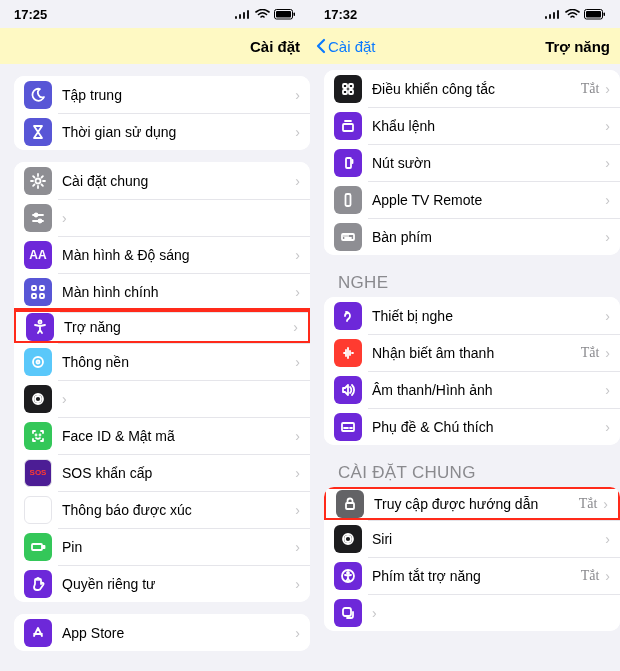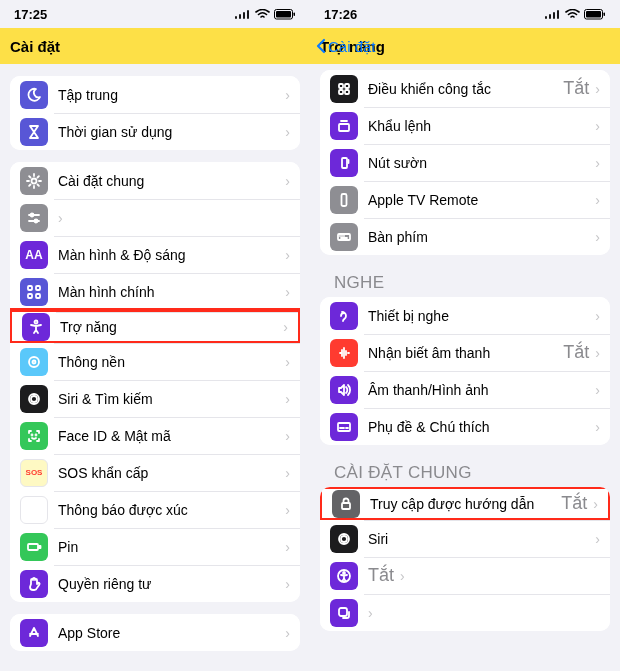--- a/index.html
+++ b/index.html
@@ -28,39 +28,40 @@
       padding: 0 14px;
       font-size: 13px;
       font-weight: 600;
       background: #f2f2f7;
     }
     .statusbar .right { display: flex; gap: 4px; align-items: center; }
     .navbar {
       height: 36px;
       display: flex;
       align-items: center;
-      justify-content: flex-start;
+      justify-content: flex-end;
       position: relative;
-      background: #fde047;
+      background: #fef9c3;
       padding: 0 10px;
     }
     .navbar .title { font-size: 15px; font-weight: 600; }
     .navbar .back {
       position: absolute;
       left: 6px;
       display: flex;
       align-items: center;
       color: #0a7aff;
       font-size: 15px;
       gap: 2px;
     }
     .scroll {
       flex: 1;
       overflow-y: hidden;
-      padding: 0 10px;
+      padding: 0 0;
+      margin-left: 14px;
     }
     .group {
       background: #fff;
       border-radius: 10px;
       margin-top: 12px;
       overflow: hidden;
     }
     .group-header {
       font-size: 17px;
       color: #8a8a8e;
@@ -89,21 +90,21 @@
       width: 28px;
       height: 28px;
       border-radius: 6px;
       display: flex;
       align-items: center;
       justify-content: center;
       margin-right: 10px;
       flex-shrink: 0;
     }
     .row .label { flex: 1; font-size: 14px; color: #000; }
-    .row .detail { font-size: 18px; color: #8a8a8e; margin-right: 6px; }
+    .row .detail { font-size: 14px; color: #8a8a8e; margin-right: 6px; font-family: Liberation Serif, serif; }
     .chevron { color: #c6c6c8; font-size: 14px; flex-shrink: 0; }
     .highlight-box {
       border: 4px solid #ff2a1a;
       margin: -2px -2px;
     }
     .ic-indigo   { background:#5856d6; }
     .ic-gray     { background:#8e8e93; }
     .ic-blue     { background:#6d28d9; }
     .ic-red      { background:#ff3b30; }
     .ic-green    { background:#34c759; }
@@ -222,37 +223,36 @@
         <span class="label">Thông nền</span>
         <span class="chevron">›</span>
       </div>
       <div class="row">
         <div class="icon-wrap ic-dark">
             <svg class="ic" viewBox="0 0 16 16">
               <circle cx="8" cy="8" r="5" stroke="#40c8e0"></circle>
               <circle cx="8" cy="8" r="3" stroke="#ff375f"></circle>
             </svg>
           </div>
-        <span class="label">Siri &amp; Tìm kiếm</span>
         <span class="chevron">›</span>
       </div>
       <div class="row">
         <div class="icon-wrap ic-green">
             <svg class="ic" viewBox="0 0 16 16">
               <path d="M3 5V3h2M13 5V3h-2M3 11v2h2M13 11v2h-2"></path>
               <circle cx="6" cy="7" r="0.5" class="fill"></circle>
               <circle cx="10" cy="7" r="0.5" class="fill"></circle>
               <path d="M6 10q2 1.5 4 0"></path>
             </svg>
           </div>
         <span class="label">Face ID &amp; Mật mã</span>
         <span class="chevron">›</span>
       </div>
       <div class="row">
-        <div class="icon-wrap" style="background:#fef9c3;border:1px solid #e5e5ea">
+        <div class="icon-wrap" style="background:#4c1d95;border:1px solid #e5e5ea">
             <span class="sos-text" style="color:#ff3b30">SOS</span>
           </div>
         <span class="label">SOS khẩn cấp</span>
         <span class="chevron">›</span>
       </div>
       <div class="row">
         <div class="icon-wrap" style="background:#fff;border:1px solid #e5e5ea">
             <svg class="ic" viewBox="0 0 16 16">
               <circle cx="6" cy="8" r="3" stroke="#ff3b30"></circle>
               <circle cx="10" cy="6" r="2.5" stroke="#ff3b30"></circle>
@@ -293,21 +293,21 @@
         <span class="label">App Store</span>
         <span class="chevron">›</span>
       </div>
     </div>
 
   </div>
 </div>
 
 <div class="phone">
   <div class="statusbar">
-    <span>17:26</span>
+    <span>17:32</span>
     <span class="right">
       <svg width="16" height="10">
           <path d="M1 8v1M5 6v3M9 4v5M13 2v7" stroke="#000" stroke-width="1.8" stroke-linecap="round"></path>
         </svg>
       <svg width="15" height="10">
           <path d="M1 3 Q7.5 -2 14 3 M3.5 5.5 Q7.5 2 11.5 5.5 M6 8 Q7.5 6.5 9 8" stroke="#000" stroke-width="1.6" fill="none" stroke-linecap="round"></path>
         </svg>
       <svg width="22" height="11">
           <rect x="0.5" y="0.5" width="18" height="9.5" rx="2" stroke="#000" fill="none"></rect>
           <rect x="2" y="2" width="15" height="6.5" rx="1" fill="#000"></rect>
@@ -452,20 +452,21 @@
         <span class="chevron">›</span>
       </div>
       <div class="row">
         <div class="icon-wrap ic-blue">
             <svg class="ic" viewBox="0 0 16 16">
               <circle cx="8" cy="8" r="6"></circle>
               <circle cx="8" cy="5" r="1" class="fill"></circle>
               <path d="M5 7l3 .5 3-.5M8 7.5v3M6.5 13l1.5-2.5 1.5 2.5"></path>
             </svg>
           </div>
+        <span class="label">Phím tắt trợ năng</span>
         <span class="detail">Tắt</span>
         <span class="chevron">›</span>
       </div>
       <div class="row">
         <div class="icon-wrap ic-blue">
             <svg class="ic" viewBox="0 0 16 16">
               <rect x="3" y="3" width="8" height="8" rx="2"></rect>
               <path d="M13 7v4a2 2 0 01-2 2H7"></path>
             </svg>
           </div>

